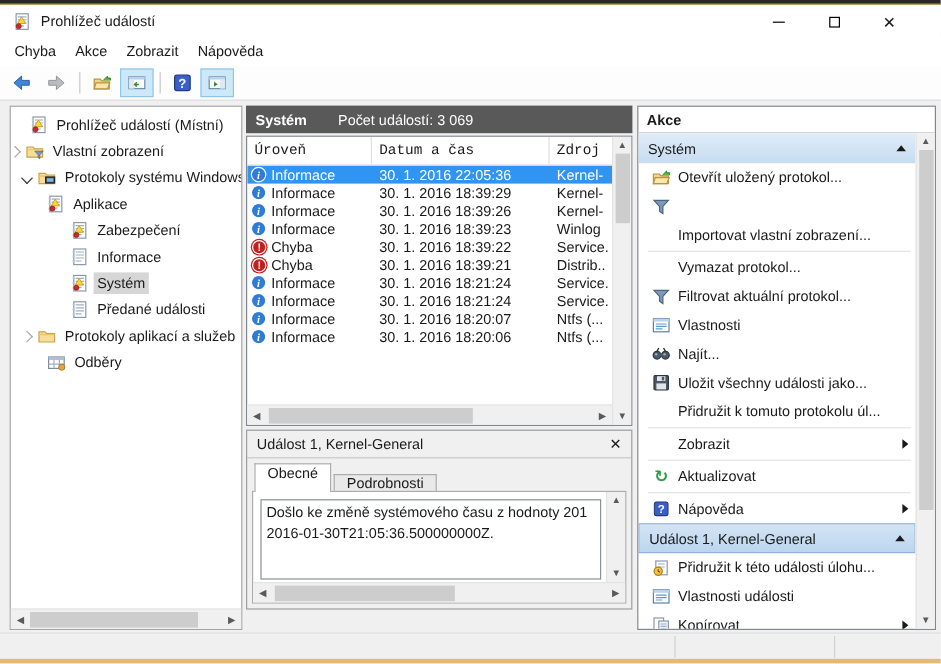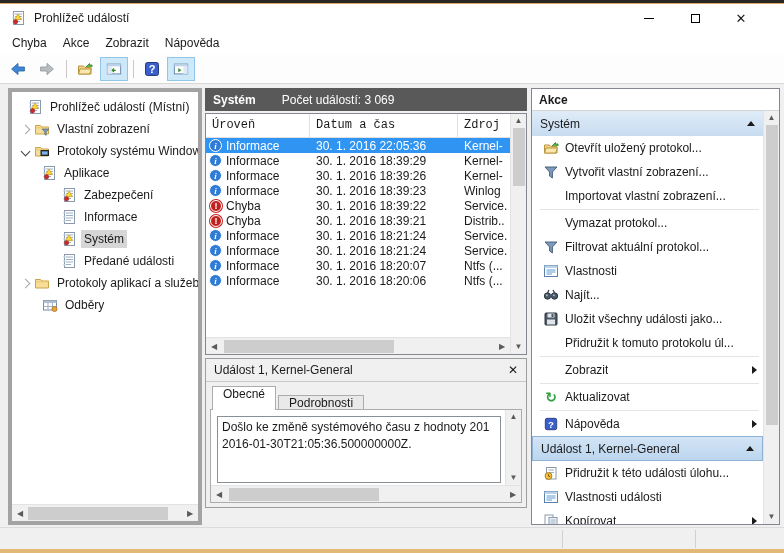--- a/index.html
+++ b/index.html
@@ -30,21 +30,21 @@
   .tb-btn.hl { background:#cde8f8; border-color:#92c6e8; }
   .tb-sep { width:1px; height:18px; background:#c9c9c9; margin:0 4px; }
 
   svg.ic { width:16px; height:16px; display:block; }
   svg.ic14 { width:14px; height:14px; display:block; }
 
   
   .main { position:absolute; left:0; top:84px; width:784px; height:443px; background:#f0f0f0; }
 
   
-  .tree-panel { position:absolute; left:8px; top:4px; width:194px; height:437px; background:#fff; border:4px solid #a3a3a3; display:flex; flex-direction:column; }
+  .tree-panel { position:absolute; left:8px; top:4px; width:194px; height:437px; background:#fff; border:1px solid #a3a3a3; display:flex; flex-direction:column; }
   .tree-scroll { flex:1; overflow:hidden; padding-top:4px; }
   .tree-row { height:22px; display:flex; align-items:center; white-space:nowrap; }
   .chev { width:7px; height:7px; flex:none; }
   .chev.collapsed { border-right:1.5px solid #a6a6a6; border-bottom:1.5px solid #a6a6a6; transform:rotate(-45deg); }
   .chev.expanded { border-right:1.5px solid #404040; border-bottom:1.5px solid #404040; transform:rotate(45deg); }
   .tree-ico { margin:0 4px 0 5px; flex:none; }
   .tree-label { padding:2px 3px; }
   .tree-label[data-selected="true"] { background:#d6d6d6; }
 
   
@@ -296,21 +296,21 @@
   <div class="tree-panel">
     <div class="tree-scroll">
       <div class="tree-row" style="padding-left:10px">
         <span class="tree-ico">
             <svg class="ic">
               <use href="#i-logadmin"></use>
             </svg>
           </span>
         <span class="tree-label" data-selected="false">Prohlížeč událostí (Místní)</span>
       </div>
-      <div class="tree-row" style="padding-left:10px">
+      <div class="tree-row" style="">
         <span class="chev collapsed"></span>
         <span class="tree-ico">
             <svg class="ic">
               <use href="#i-folder-filter"></use>
             </svg>
           </span>
         <span class="tree-label" data-selected="false">Vlastní zobrazení</span>
       </div>
       <div class="tree-row" style="padding-left:10px">
         <span class="chev expanded"></span>
@@ -518,21 +518,20 @@
               </svg>
             </span>
           <span class="a-lbl">Otevřít uložený protokol...</span>
         </div>
         <div class="a-item">
           <span class="a-ico">
               <svg class="ic">
                 <use href="#i-filter"></use>
               </svg>
             </span>
-          <span class="a-lbl">Vytvořit vlastní zobrazení...</span>
         </div>
         <div class="a-item">
           <span class="a-ico"></span>
           <span class="a-lbl">Importovat vlastní zobrazení...</span>
         </div>
         <div class="a-sep"></div>
         <div class="a-item">
           <span class="a-ico"></span>
           <span class="a-lbl">Vymazat protokol...</span>
         </div>

